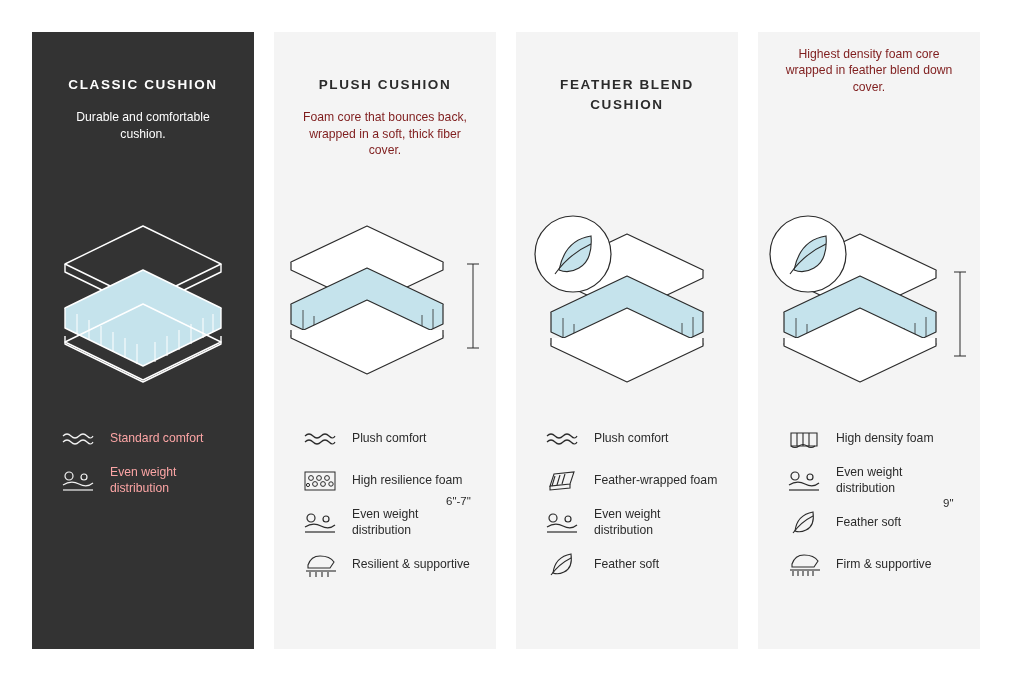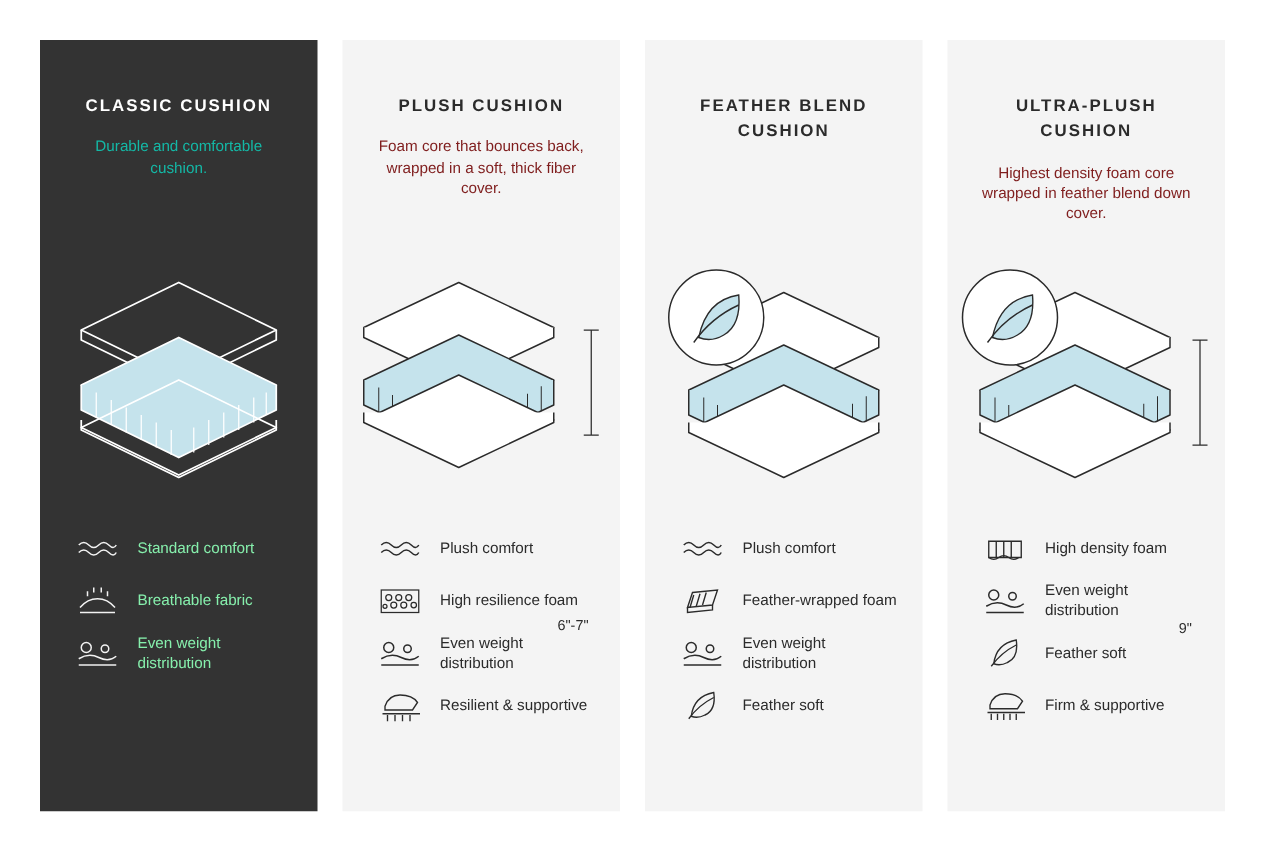--- a/index.html
+++ b/index.html
@@ -54,21 +54,21 @@
   }
   .card .desc {
     margin: 0;
     padding: 14px 22px 0 22px;
     text-align: center;
     font-size: 12.2px;
     line-height: 1.35;
     color: #7f1d1d;
   }
   .card.dark .desc {
-    color: #14b8a6;
+    color: #ffffff;
     text-align: center;
   }
   .art {
     position: absolute;
     left: 0;
     right: 0;
     top: 176px;
     height: 190px;
   }
   .art svg {
@@ -97,21 +97,21 @@
     display: flex;
     align-items: center;
     justify-content: center;
   }
   .feature .flabel {
     font-size: 12.2px;
     line-height: 1.3;
     color: #2b2b2b;
   }
   .card.dark .feature .flabel {
-    color: #86efac;
+    color: #fca5a5;
   }
   .dimension {
     position: absolute;
     font-size: 11.5px;
     color: #2b2b2b;
   }
 </style>
 </head>
 <body>
 
@@ -154,30 +154,20 @@
 
       <div class="features">
         <div class="feature">
           <span class="ficon">
             <svg width="34" height="18" viewBox="0 0 34 18" fill="none" stroke="#f2f2f2" stroke-width="1.2">
               <path d="M2 6 q4 -4 8 0 t8 0 t8 0 t6 0"></path>
               <path d="M2 12 q4 -4 8 0 t8 0 t8 0 t6 0"></path>
             </svg>
           </span>
           <span class="flabel">Standard comfort</span>
-        </div>
-        <div class="feature">
-          <span class="ficon">
-            <svg width="34" height="24" viewBox="0 0 34 24" fill="none" stroke="#f2f2f2" stroke-width="1.2">
-              <path d="M3 17 q6 -7 14 -7 t14 7"></path>
-              <path d="M3 21 h28"></path>
-              <path d="M9 8 v-4 M14 5 v-4 M20 5 v-4 M25 8 v-4"></path>
-            </svg>
-          </span>
-          <span class="flabel">Breathable fabric</span>
         </div>
         <div class="feature">
           <span class="ficon">
             <svg width="36" height="24" viewBox="0 0 36 24" fill="none" stroke="#f2f2f2" stroke-width="1.2">
               <circle cx="9" cy="7" r="4"></circle>
               <circle cx="24" cy="8" r="3"></circle>
               <path d="M3 16 q8 -5 16 -1 t14 -1"></path>
               <path d="M3 21 h30"></path>
             </svg>
           </span>
@@ -345,21 +335,20 @@
               <path d="M6 21 q2 -16 18 -19 q2 14 -7 18 q-6 3 -11 1 Z"></path>
               <path d="M4 23 q8 -11 20 -17"></path>
             </svg>
           </span>
           <span class="flabel">Feather soft</span>
         </div>
       </div>
     </div>
 
     <div class="card">
-      <h2 class="title">ULTRA-PLUSH CUSHION</h2>
       <p class="desc">Highest density foam core wrapped in feather blend down cover.</p>
 
       <div class="art">
         <svg width="210" height="185" viewBox="0 0 210 185">
           <g fill="none" stroke="#2b2b2b" stroke-width="1.2" stroke-linejoin="round">
             <path d="M96 26 L172 62 L96 98 L20 62 Z" fill="#ffffff"></path>
             <path d="M20 62 L20 70 L96 106 L172 70 L172 62" fill="#ffffff"></path>
             <path d="M96 68 L172 104 L96 140 L20 104 Z" fill="#c5e3ec"></path>
             <path d="M20 104 L20 124 L96 160 L172 124 L172 104" fill="#c5e3ec"></path>
             <g stroke-width="0.8">

